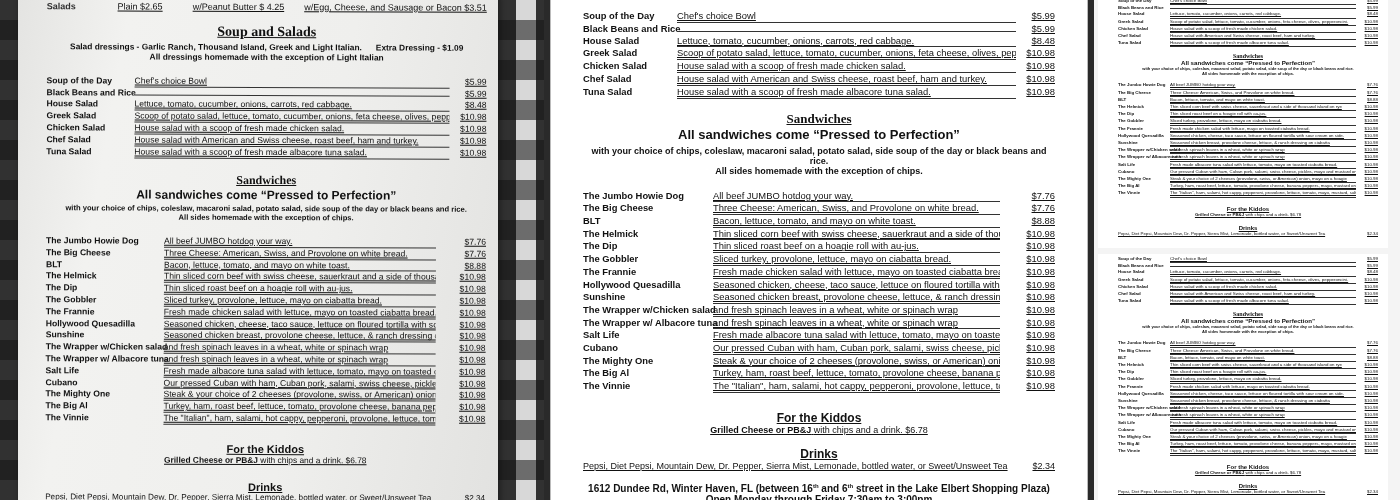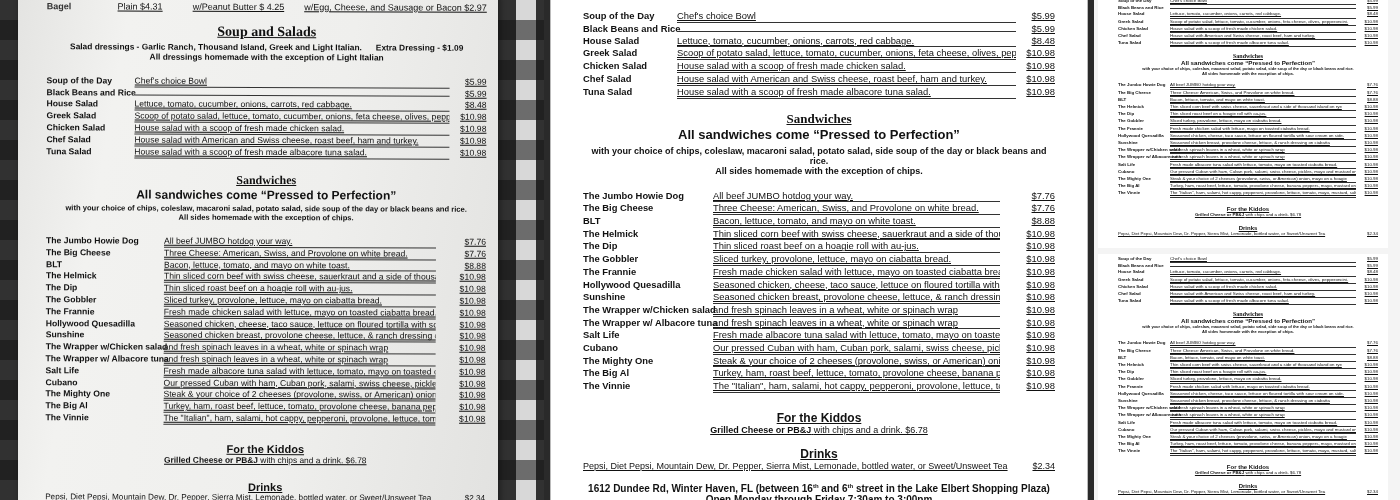--- a/index.html
+++ b/index.html
@@ -40,24 +40,24 @@
 </style>
 </head>
 <body>
 
 <div class="panel photo">
   <div class="checker" style="left:0;width:20px;"></div>
   <div class="checker" style="left:496px;width:48px;"></div>
   <div class="paper">
     <div class="menu" style="left:28px;top:6px;width:440px;font-size:8.6px;transform:rotate(0.2deg);">
       <div class="row" style="font-size:9px;margin-bottom:12px;">
-        <span class="bold" style="width:80px;color:#333">Bagel</span>
-        <span class="ul" style="margin-right:30px">Plain $4.31</span>
+        <span class="bold" style="width:80px;color:#333">Salads</span>
+        <span class="ul" style="margin-right:30px">Plain $2.65</span>
         <span class="ul" style="margin-right:20px">w/Peanut Butter $ 4.25</span>
-        <span class="ul">w/Egg, Cheese, and Sausage or Bacon $2.97</span>
+        <span class="ul">w/Egg, Cheese, and Sausage or Bacon $3.51</span>
       </div>
       <div class="sec-title" style="font-size:14px;">Soup and Salads</div>
       <div class="sub" style="font-size:8.4px;margin-top:2px;">
         <span>Salad dressings - Garlic Ranch, Thousand Island, Greek and Light Italian.</span>&nbsp;&nbsp;&nbsp;&nbsp;&nbsp;
         <span>Extra Dressing - $1.09</span>
       </div>
       <div class="sub" style="font-size:8.4px;margin-bottom:14px;">All dressings homemade with the exception of Light Italian</div>
       <div id="photo-salads">
           <div class="row" style="line-height: 11px;">
             <span class="name" style="width: 88px;">Soup of the Day</span>

